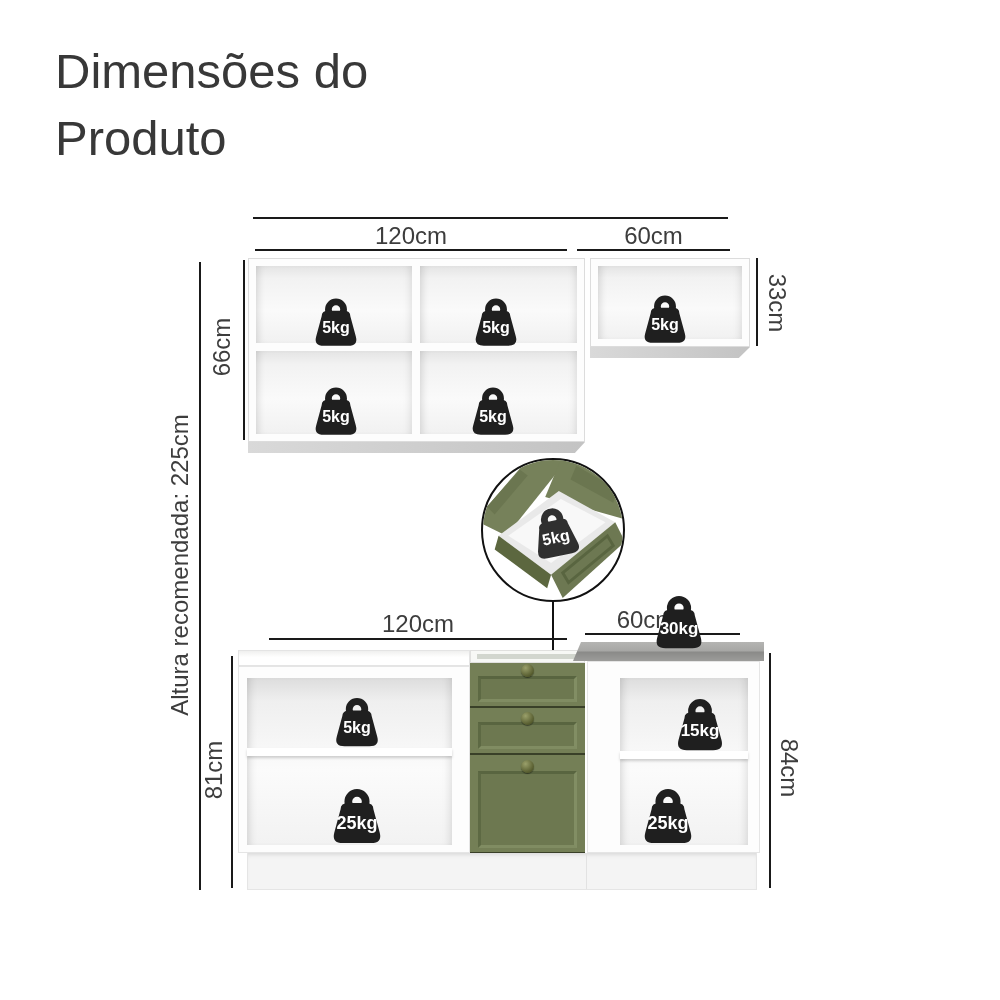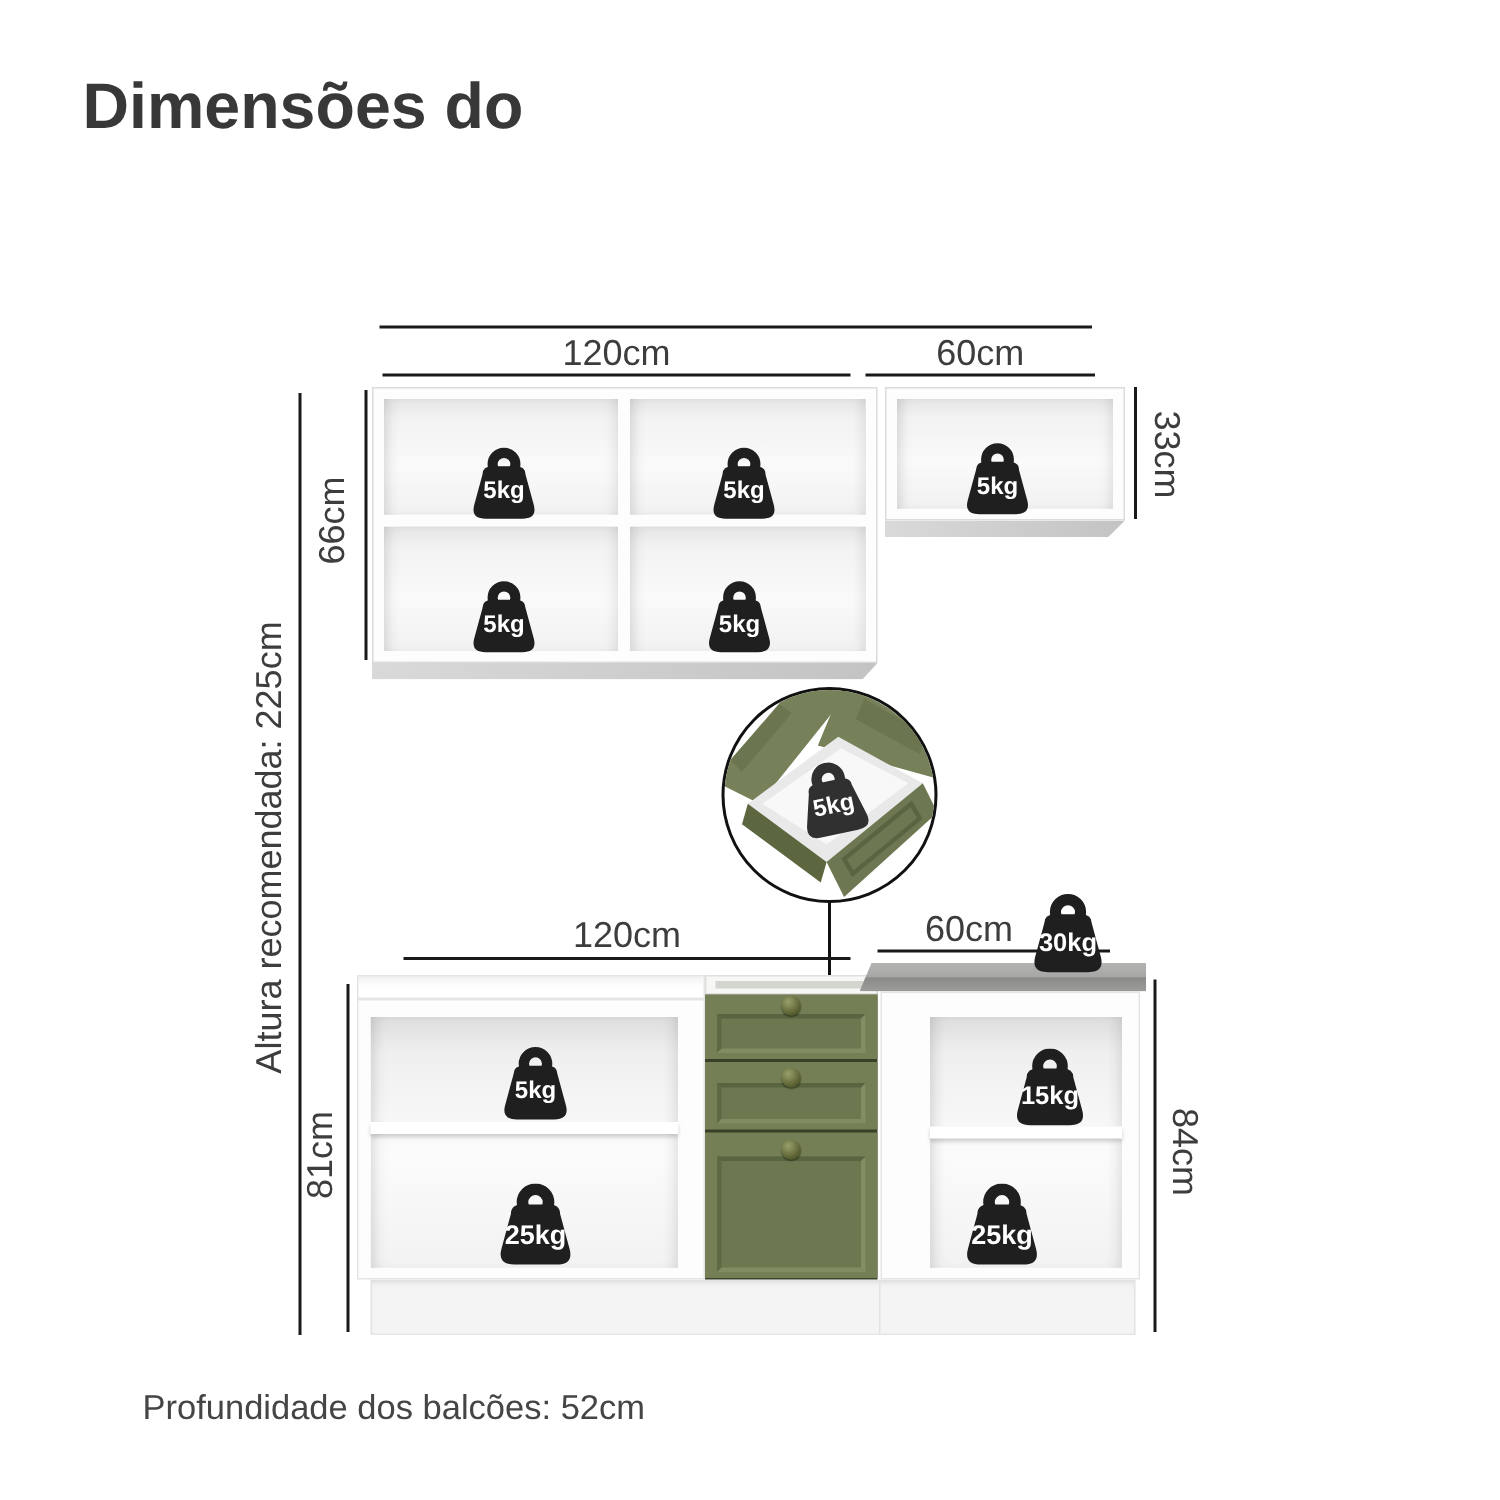--- a/index.html
+++ b/index.html
@@ -1,20 +1,20 @@
 <!DOCTYPE html>
 <html><head>
 <meta charset="utf-8">
 <style>
   html,body{margin:0;padding:0;background:#fff;}
   .canvas{position:relative;width:1000px;height:1000px;background:#ffffff;overflow:hidden;
           font-family:"Liberation Sans", sans-serif;color:#3d3d3d;}
 
   
-  .title{position:absolute;left:55px;top:38px;font-size:43px;font-weight:700;color:#383838;line-height:67px;}
+  .title{position:absolute;left:55px;top:38px;font-size:49px;font-weight:400;color:#383838;line-height:67px;}
 
   
   .line{position:absolute;background:#1a1a1a;}
   .hlabel{position:absolute;text-align:center;font-size:24px;color:#3d3d3d;white-space:nowrap;}
   .vlabel{position:absolute;width:140px;height:28px;display:flex;align-items:center;justify-content:center;
           font-size:24px;color:#3d3d3d;white-space:nowrap;}
   .vlabel.ccw{transform:rotate(-90deg);}
   .vlabel.cw{transform:rotate(90deg);}
   .vlabel.wide{width:340px;}
 
@@ -71,20 +71,21 @@
   
   .footer-text{position:absolute;font-size:23px;color:#454545;white-space:nowrap;}
 </style>
 </head>
 <body>
 
 <div class="canvas">
 
   <div class="title">
     <div>Dimensões do</div>
+    <div>Produto</div>
   </div>
 
   <div class="line" style="left:253px;top:217px;width:475px;height:2px"></div>
 
   <div class="hlabel" style="left:255px;width:312px;top:222px">120cm</div>
   <div class="line" style="left:255px;top:249px;width:312px;height:2px"></div>
 
   <div class="hlabel" style="left:577px;width:153px;top:222px">60cm</div>
   <div class="line" style="left:577px;top:249px;width:153px;height:2px"></div>
 
@@ -234,23 +235,22 @@
     <span class="wlabel">15kg</span>
   </div>
   <div class="weight w64" style="left:636px;top:789px">
     <svg viewBox="0 0 64 58">
         <circle class="ring" cx="32" cy="13" r="9"></circle>
         <path class="kbody" d="M15 21 Q15 14.5 23 14.5 L41 14.5 Q49 14.5 49 21 L55.5 45 Q58.5 56 46.5 56 L17.5 56 Q5.5 56 8.5 45 Z"></path>
       </svg>
     <span class="wlabel">25kg</span>
   </div>
 
-  <div class="weight w62" style="left:681px;top:596px">
+  <div class="weight w62" style="left:648px;top:596px">
     <svg viewBox="0 0 64 58">
         <circle class="ring" cx="32" cy="13" r="9"></circle>
         <path class="kbody" d="M15 21 Q15 14.5 23 14.5 L41 14.5 Q49 14.5 49 21 L55.5 45 Q58.5 56 46.5 56 L17.5 56 Q5.5 56 8.5 45 Z"></path>
       </svg>
     <span class="wlabel">30kg</span>
   </div>
 
-  <div class="footer-text" style="left:95px;top:925px">Profundidade dos balcões: 52cm</div>
 
 </div>
 
 </body></html>

